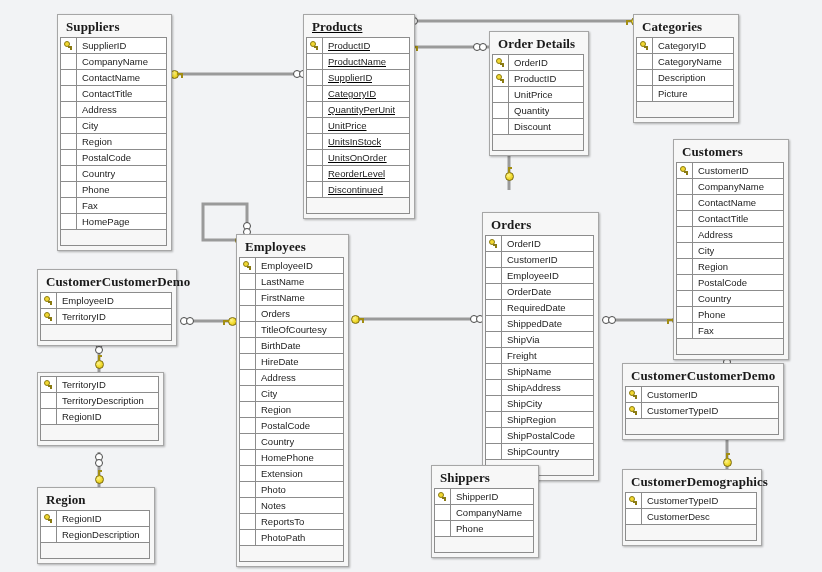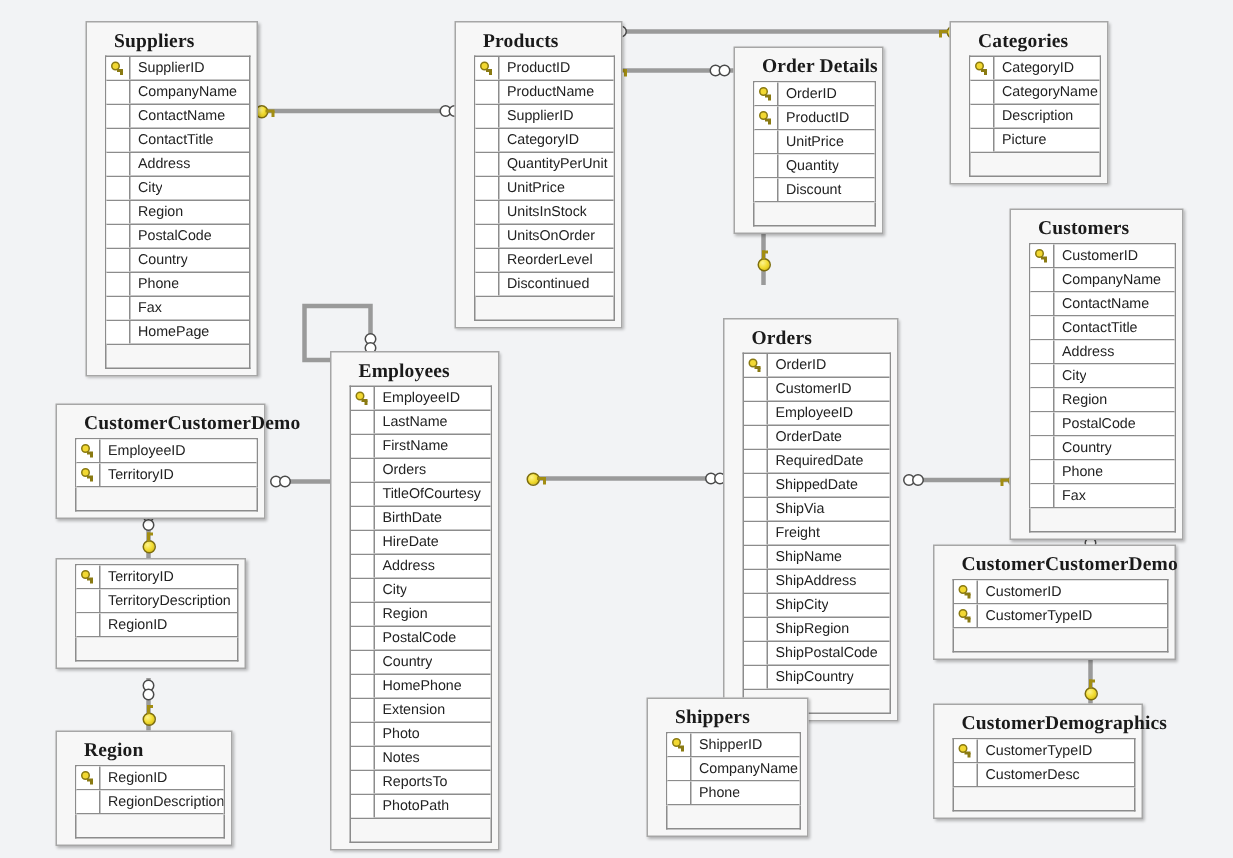--- a/index.html
+++ b/index.html
@@ -25,21 +25,21 @@
     width: 822px;
     height: 572px;
     pointer-events: none;
   }
   .entity {
     position: absolute;
     background: #f7f7f7;
     border: 1px solid #a6a6a6;
     box-shadow: 1px 1px 2px rgba(0,0,0,0.28);
     box-sizing: border-box;
-    padding: 3px 4px 4px 12px;
+    padding: 3px 4px 4px 2px;
   }
   .entity-title {
     font-weight: bold;
     font-size: 13px;
     color: #1a1a1a;
     font-family: "Liberation Serif", serif;
     padding: 1px 0 2px 6px;
     letter-spacing: 0.1px;
     white-space: nowrap;
   }
@@ -412,21 +412,21 @@
             <div class="field-key"></div>
             <div class="field-name">Fax</div>
           </div>
           <div class="field-row">
             <div class="field-key"></div>
             <div class="field-name">HomePage</div>
           </div>
         </div>
         <div class="blank-row"></div>
       </div>
-      <div class="entity" style="left: 303px; top: 14px; width: 112px;">
+      <div class="entity" style="left: 303px; top: 14px; width: 112px; text-decoration: underline;">
         <div class="entity-title">Products</div>
         <div class="fields">
           <div class="field-row">
             <div class="field-key">
               <span class="keyglyph">
                 <span class="kbulb"></span>
                 <span class="kstem"></span>
                 <span class="ktooth"></span>
               </span>
             </div>
@@ -654,21 +654,21 @@
             <div class="field-key"></div>
             <div class="field-name">ShipPostalCode</div>
           </div>
           <div class="field-row">
             <div class="field-key"></div>
             <div class="field-name">ShipCountry</div>
           </div>
         </div>
         <div class="blank-row"></div>
       </div>
-      <div class="entity" style="left: 220px; top: 234px; width: 113px;">
+      <div class="entity" style="left: 236px; top: 234px; width: 113px;">
         <div class="entity-title">Employees</div>
         <div class="fields">
           <div class="field-row">
             <div class="field-key">
               <span class="keyglyph">
                 <span class="kbulb"></span>
                 <span class="kstem"></span>
                 <span class="ktooth"></span>
               </span>
             </div>

